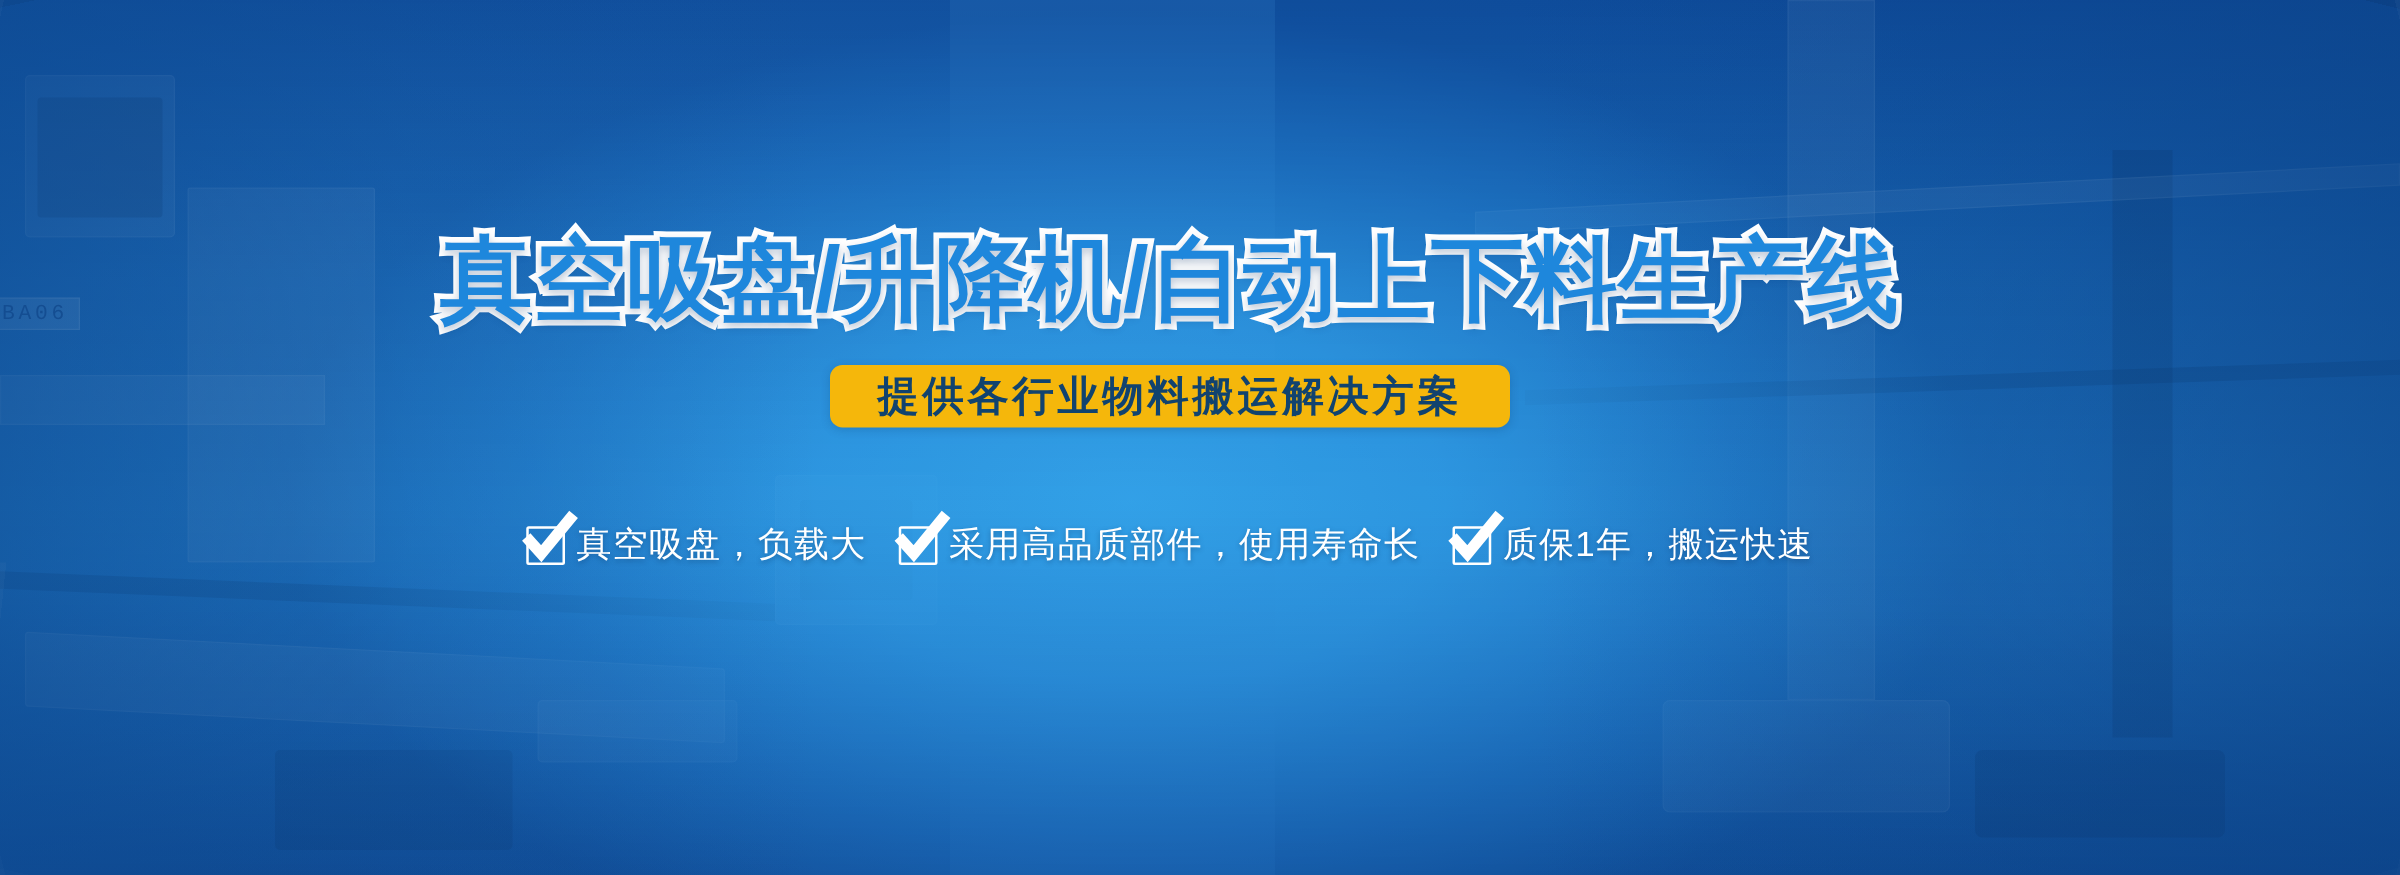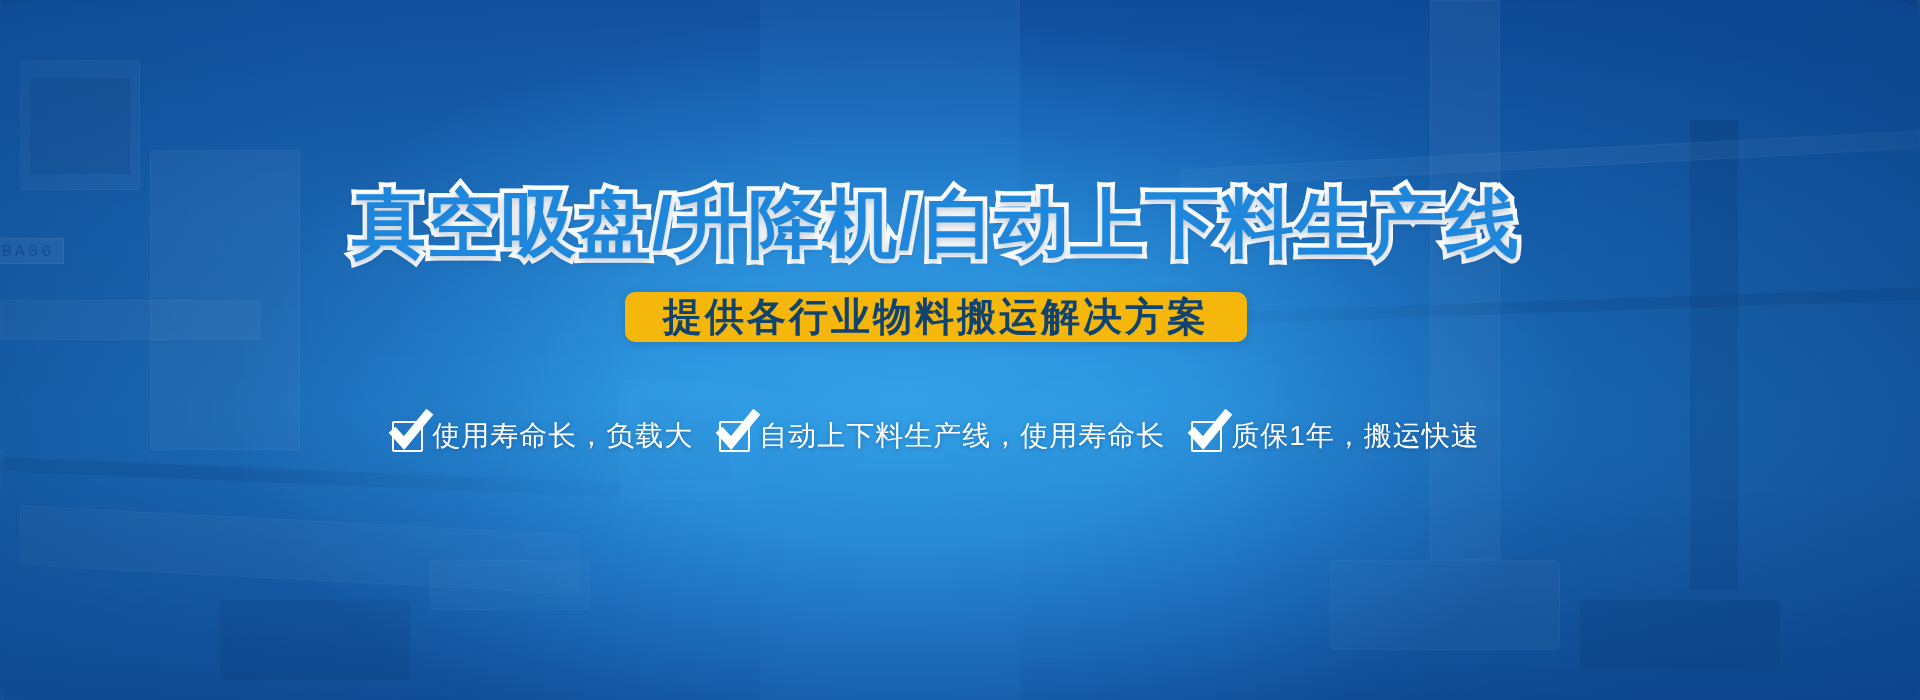--- a/index.html
+++ b/index.html
@@ -102,21 +102,21 @@
   .badge-row{
     position:absolute;
     top:292px; left:0; width:1920px;
     text-align:center;
     transform:translateX(-24px);
   }
   .badge{
     display:inline-block;
     background:#f5b70b;
     color:#11436f;
-    font-size:39px;
+    font-size:33px;
     font-weight:bold;
     line-height:50px;
     height:50px;
     padding:0 38px;
     border-radius:10px;
     letter-spacing:3px;
     box-shadow:0 2px 8px rgba(10,52,100,.22);
   }
 
   .features{
@@ -206,30 +206,30 @@
     </div>
 
     <div class="features">
 
       <div class="feature">
         <span class="check-box">
           <svg viewBox="0 0 42 42" aria-hidden="true">
             <path d="M6 20 L15 30 L38 2" fill="none" stroke="#ffffff" stroke-width="9" stroke-linecap="square" stroke-linejoin="miter"></path>
           </svg>
         </span>
-        <span class="feature-label">使用寿命长，负载大</span>
+        <span class="feature-label">真空吸盘，负载大</span>
       </div>
 
       <div class="feature">
         <span class="check-box">
           <svg viewBox="0 0 42 42" aria-hidden="true">
             <path d="M6 20 L15 30 L38 2" fill="none" stroke="#ffffff" stroke-width="9" stroke-linecap="square" stroke-linejoin="miter"></path>
           </svg>
         </span>
-        <span class="feature-label">自动上下料生产线，使用寿命长</span>
+        <span class="feature-label">采用高品质部件，使用寿命长</span>
       </div>
 
       <div class="feature">
         <span class="check-box">
           <svg viewBox="0 0 42 42" aria-hidden="true">
             <path d="M6 20 L15 30 L38 2" fill="none" stroke="#ffffff" stroke-width="9" stroke-linecap="square" stroke-linejoin="miter"></path>
           </svg>
         </span>
         <span class="feature-label">质保1年，搬运快速</span>
       </div>

